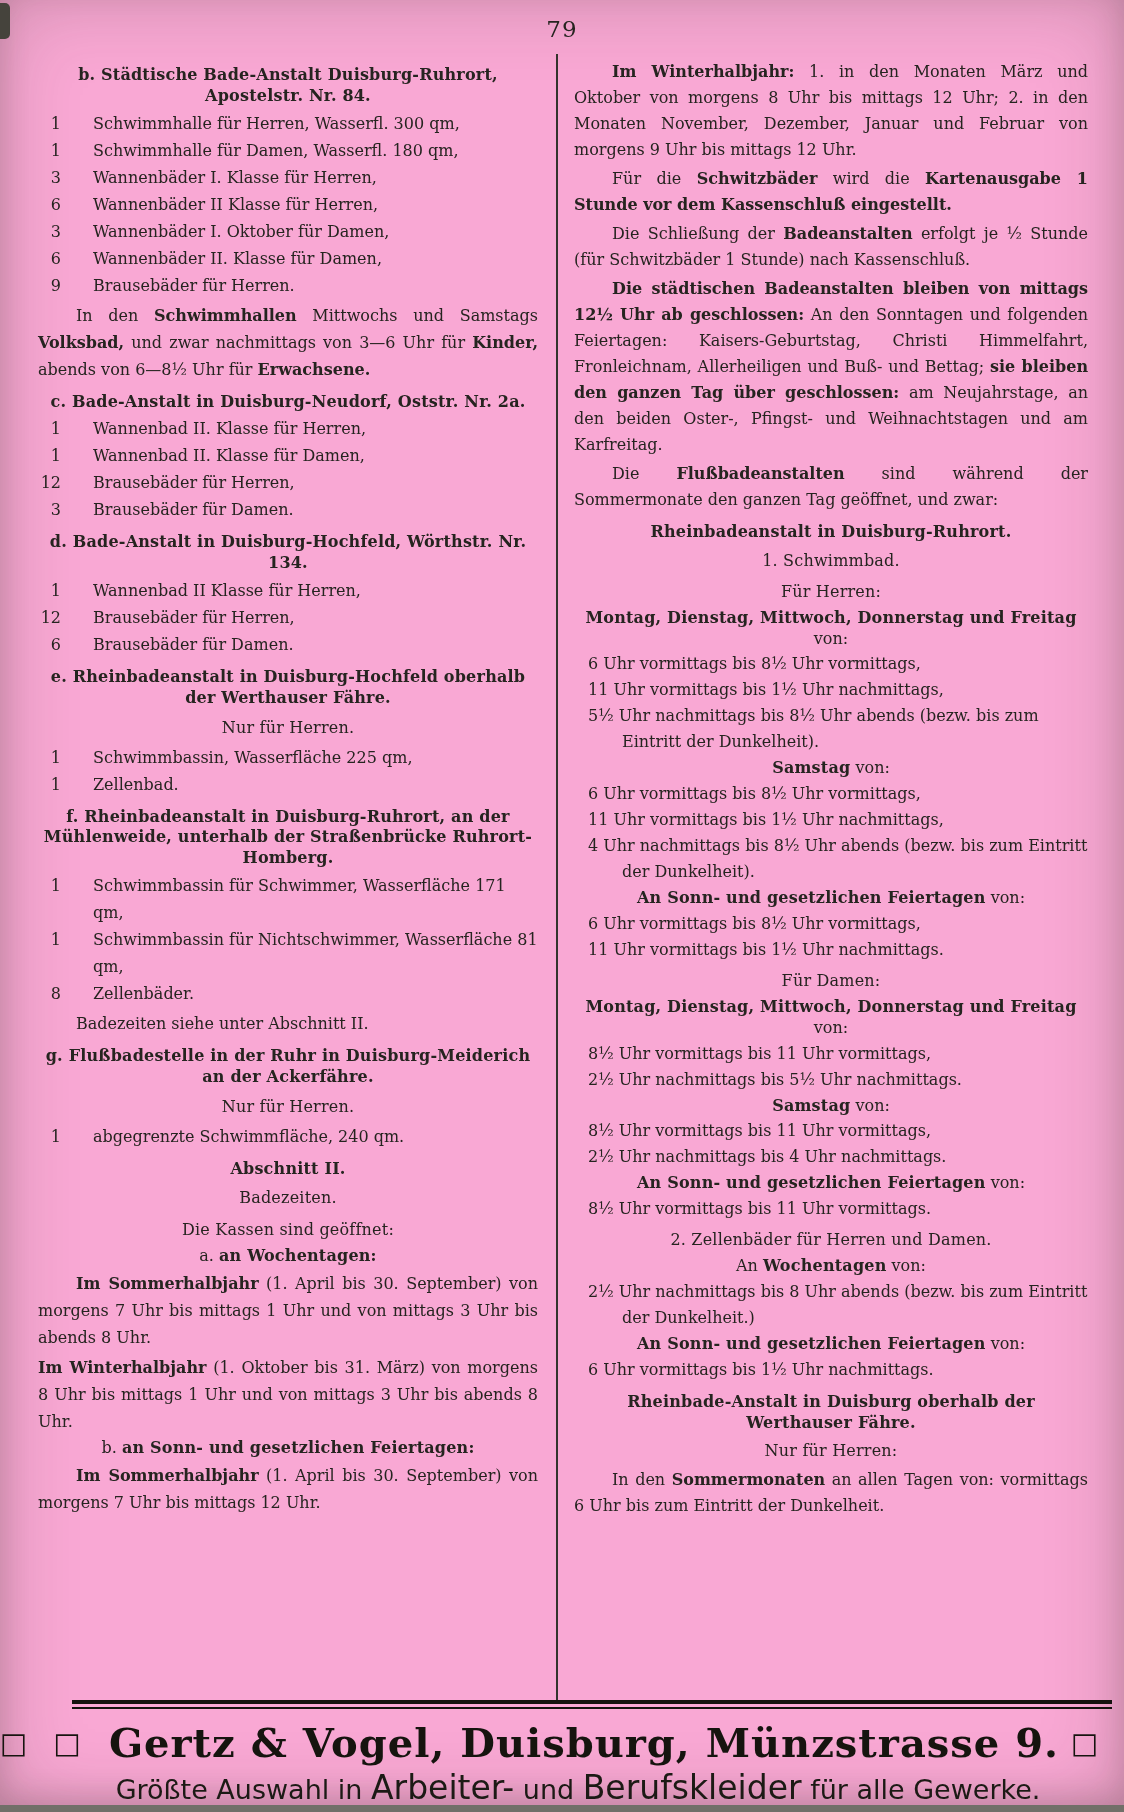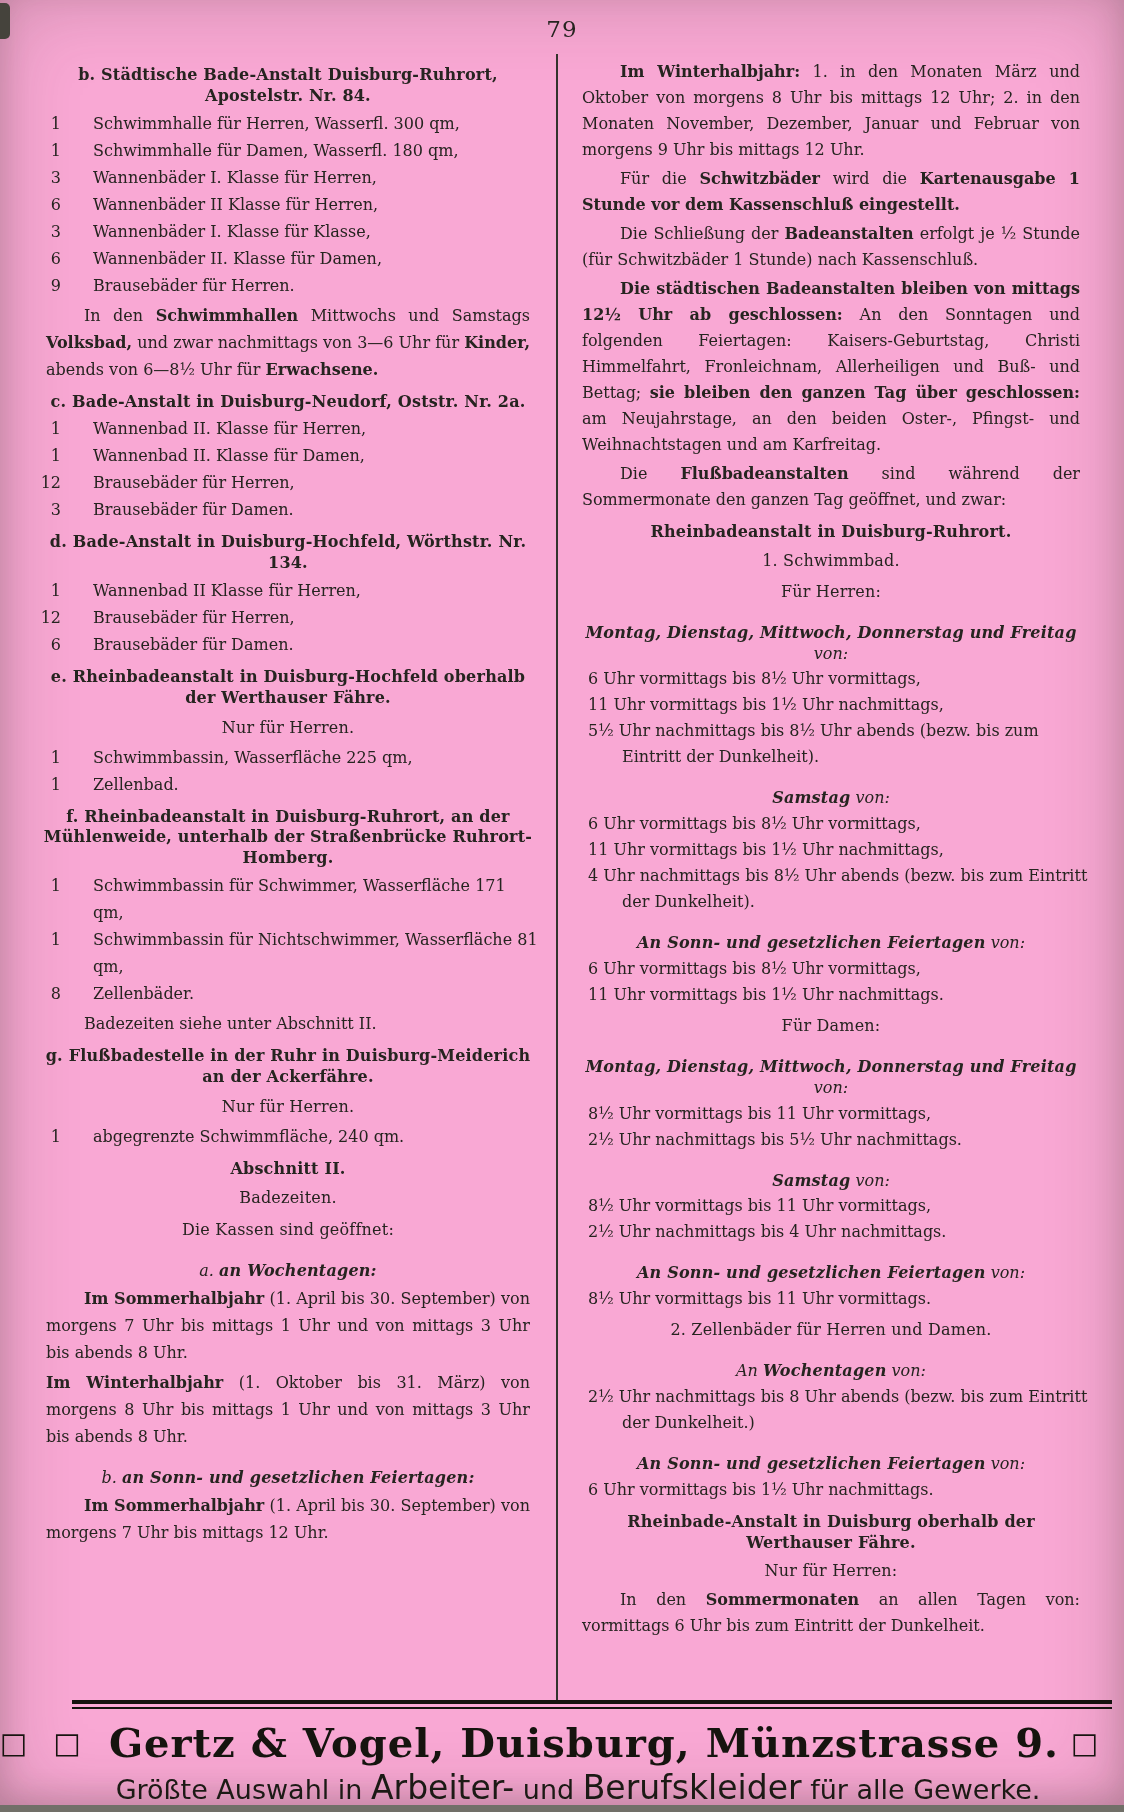--- a/index.html
+++ b/index.html
@@ -13,24 +13,24 @@
   .pagenum { position:absolute; top:16px; left:0; width:1124px; text-align:center; font-size:23px; letter-spacing:1px; }
   .col { position:absolute; top:56px; font-size:16px; }
   .col.left  { left:38px;  width:500px; line-height:27px; }
   .col.right { left:574px; width:514px; line-height:26px; }
   .divider { position:absolute; left:556px; top:54px; width:2px; height:1646px; background:#35332d; }
   .c-head { font-weight:bold; text-align:center; margin:9px 4px 3px; line-height:1.3; }
   .c-sub  { font-weight:normal; text-align:center; margin:5px 0 3px; }
   .item { display:flex; }
   .item .num { flex:none; width:32px; text-align:right; padding-right:9px; }
   .item .itx { flex:1;margin-left:23px; }
-  .para { margin:3px 8px; text-align:justify; }
+  .para { margin:3px 0; text-align:justify; }
   .ind  { text-indent:38px; }
   .t-row { padding-left:48px; text-indent:-34px; }
-  .t-head { text-align:center; margin:18px 0 2px; line-height:1.3;font-style:italic; }
+  .t-head { text-align:center; margin:3px 0 2px; line-height:1.3; }
   .t-head b, .c-head, .c-sub { letter-spacing:.2px; }
   .ad-rule { position:absolute; left:72px; top:1700px; width:1040px; height:9px;
              border-top:4px solid #14120e; border-bottom:2px solid #14120e; }
   .ad1 { position:absolute; top:1720px; left:0; width:1124px; text-align:center;
          font-weight:bold; font-size:40px; line-height:46px; color:#16140f; letter-spacing:1px; white-space:nowrap; }
   .ad1 .sq { font-family:"DejaVu Sans", sans-serif; font-size:29px; letter-spacing:8px; vertical-align:4px; font-weight:bold; }
   .ad1 .sq.l { margin-right:20px; } .ad1 .sq.r { margin-left:12px; }
   .ad2 { position:absolute; top:1768px; left:0; width:1124px; text-align:center;
          font-family:"DejaVu Sans", sans-serif; font-size:27px; color:#1c1a15; white-space:nowrap;padding-left:32px; }
   .ad2 .big { font-size:33px; }
@@ -57,21 +57,21 @@
     <div class="item">
         <span class="num">3</span>
         <span class="itx">Wannenbäder I. Klasse für Herren,</span>
       </div>
     <div class="item">
         <span class="num">6</span>
         <span class="itx">Wannenbäder II Klasse für Herren,</span>
       </div>
     <div class="item">
         <span class="num">3</span>
-        <span class="itx">Wannenbäder I. Klasse für Klasse,</span>
+        <span class="itx">Wannenbäder I. Oktober für Damen,</span>
       </div>
     <div class="item">
         <span class="num">6</span>
         <span class="itx">Wannenbäder II. Klasse für Damen,</span>
       </div>
     <div class="item">
         <span class="num">9</span>
         <span class="itx">Brausebäder für Herren.</span>
       </div>
     <p class="para ind"><span>In den </span><b>Schwimmhallen</b><span> Mittwochs und Samstags </span><b>Volksbad,</b><span> und zwar nachmittags von 3—6 Uhr für </span><b>Kinder,</b><span> abends von 6—8½ Uhr für </span><b>Erwachsene.</b></p>

